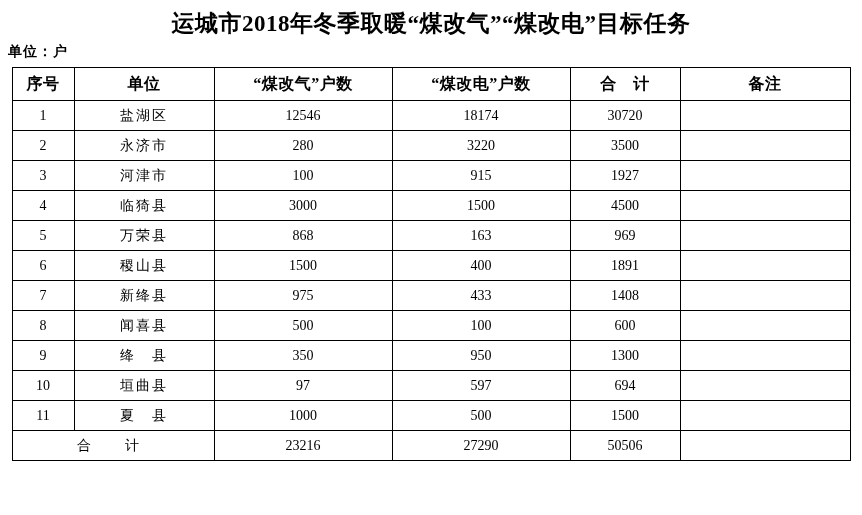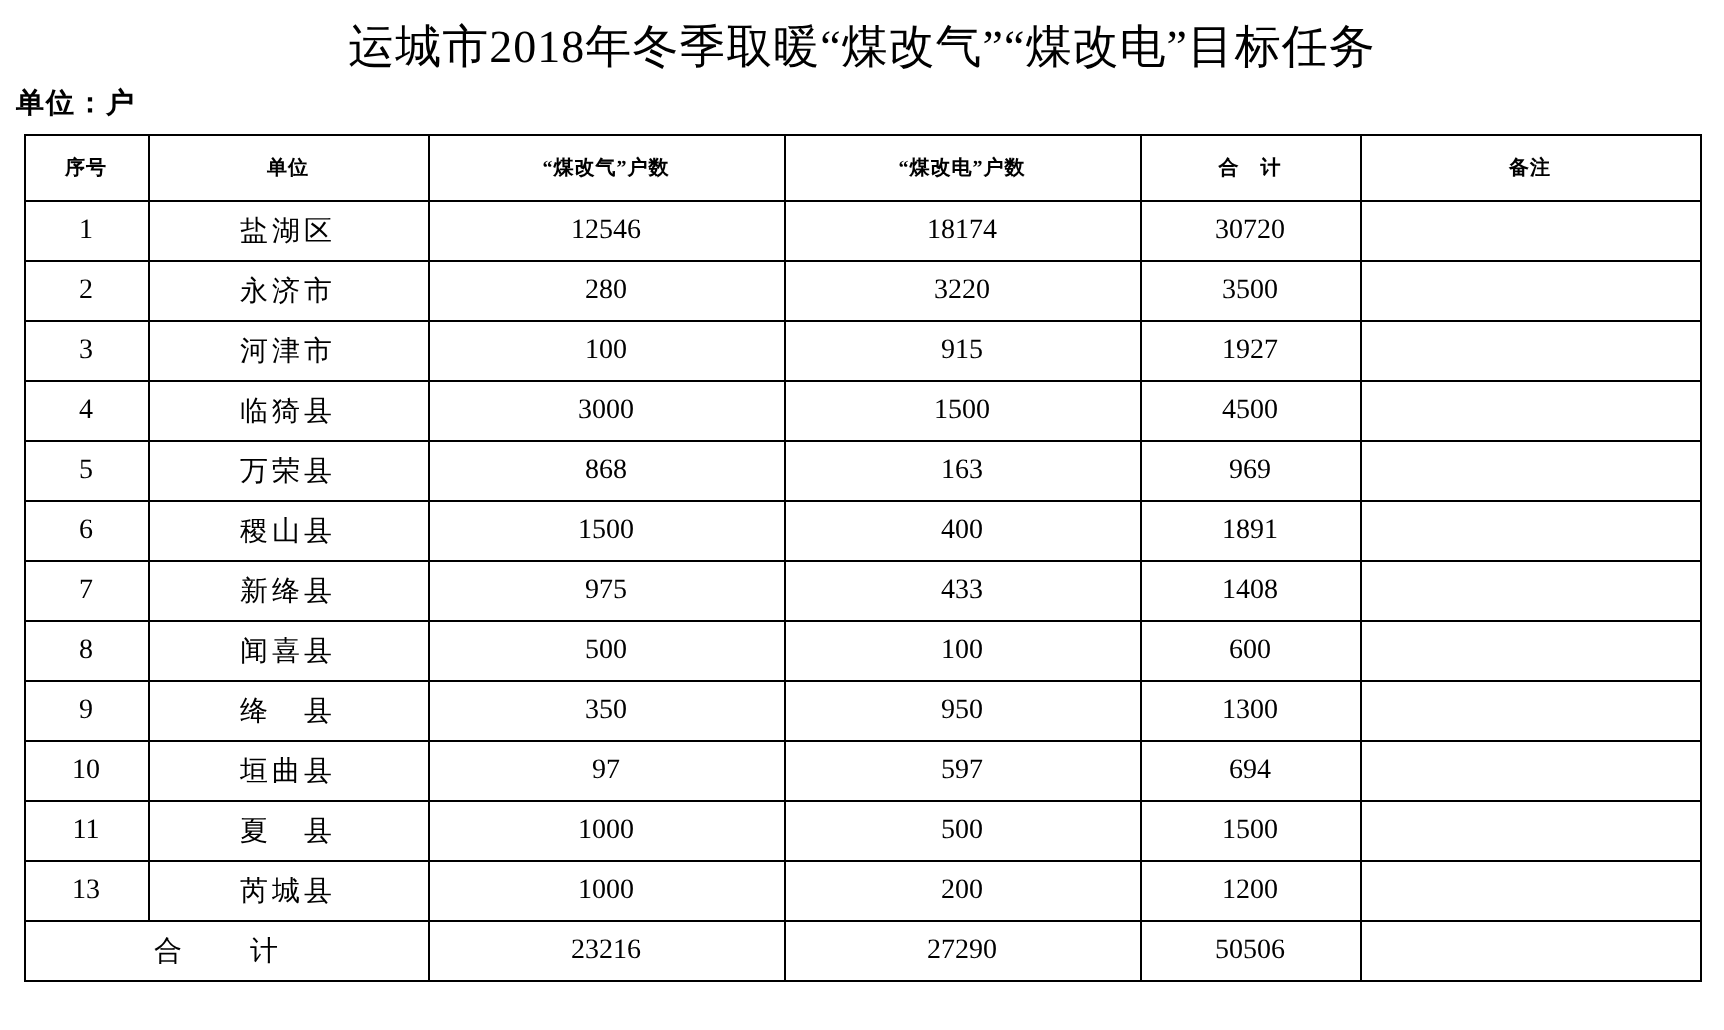--- a/index.html
+++ b/index.html
@@ -17,21 +17,21 @@
   .page {
     position: relative;
     width: 862px;
     height: 515px;
     box-sizing: border-box;
     padding: 0 8px;
   }
   .doc-title {
     text-align: center;
     font-size: 23px;
-    font-weight: normal;
+    font-weight: bold;
     letter-spacing: 0.5px;
     padding-top: 8px;
     padding-bottom: 4px;
     white-space: nowrap;
     font-family: "Liberation Serif", "DejaVu Serif", serif;
   }
   .unit-line {
     font-size: 14px;
     font-weight: bold;
     padding-right: 60px;
@@ -50,21 +50,21 @@
     text-align: center;
     vertical-align: middle;
     font-size: 14px;
     height: 29px;
     padding: 0;
     font-family: "Liberation Serif", "DejaVu Serif", serif;
   }
   table.main-table thead th {
     font-weight: bold;
     height: 32px;
-    font-size: 10px;
+    font-size: 16px;
     letter-spacing: 0.5px;
   }
   .col-no    { width: 62px; }
   .col-unit  { width: 140px; }
   .col-gas   { width: 178px; }
   .col-elec  { width: 178px; }
   .col-total { width: 110px; }
   .col-note  { width: 170px; }
 
   td.cell-unit {
@@ -191,28 +191,20 @@
         <td></td>
       </tr>
       <tr>
         <td>11</td>
         <td class="cell-unit">夏　县</td>
         <td>1000</td>
         <td>500</td>
         <td>1500</td>
         <td></td>
       </tr>
-      <tr>
-        <td>13</td>
-        <td class="cell-unit">芮城县</td>
-        <td>1000</td>
-        <td>200</td>
-        <td>1200</td>
-        <td></td>
-      </tr>
       <tr class="total-row">
         <td class="total-label" colspan="2">合　计</td>
         <td>23216</td>
         <td>27290</td>
         <td>50506</td>
         <td></td>
       </tr>
     </tbody>
   </table>
 

